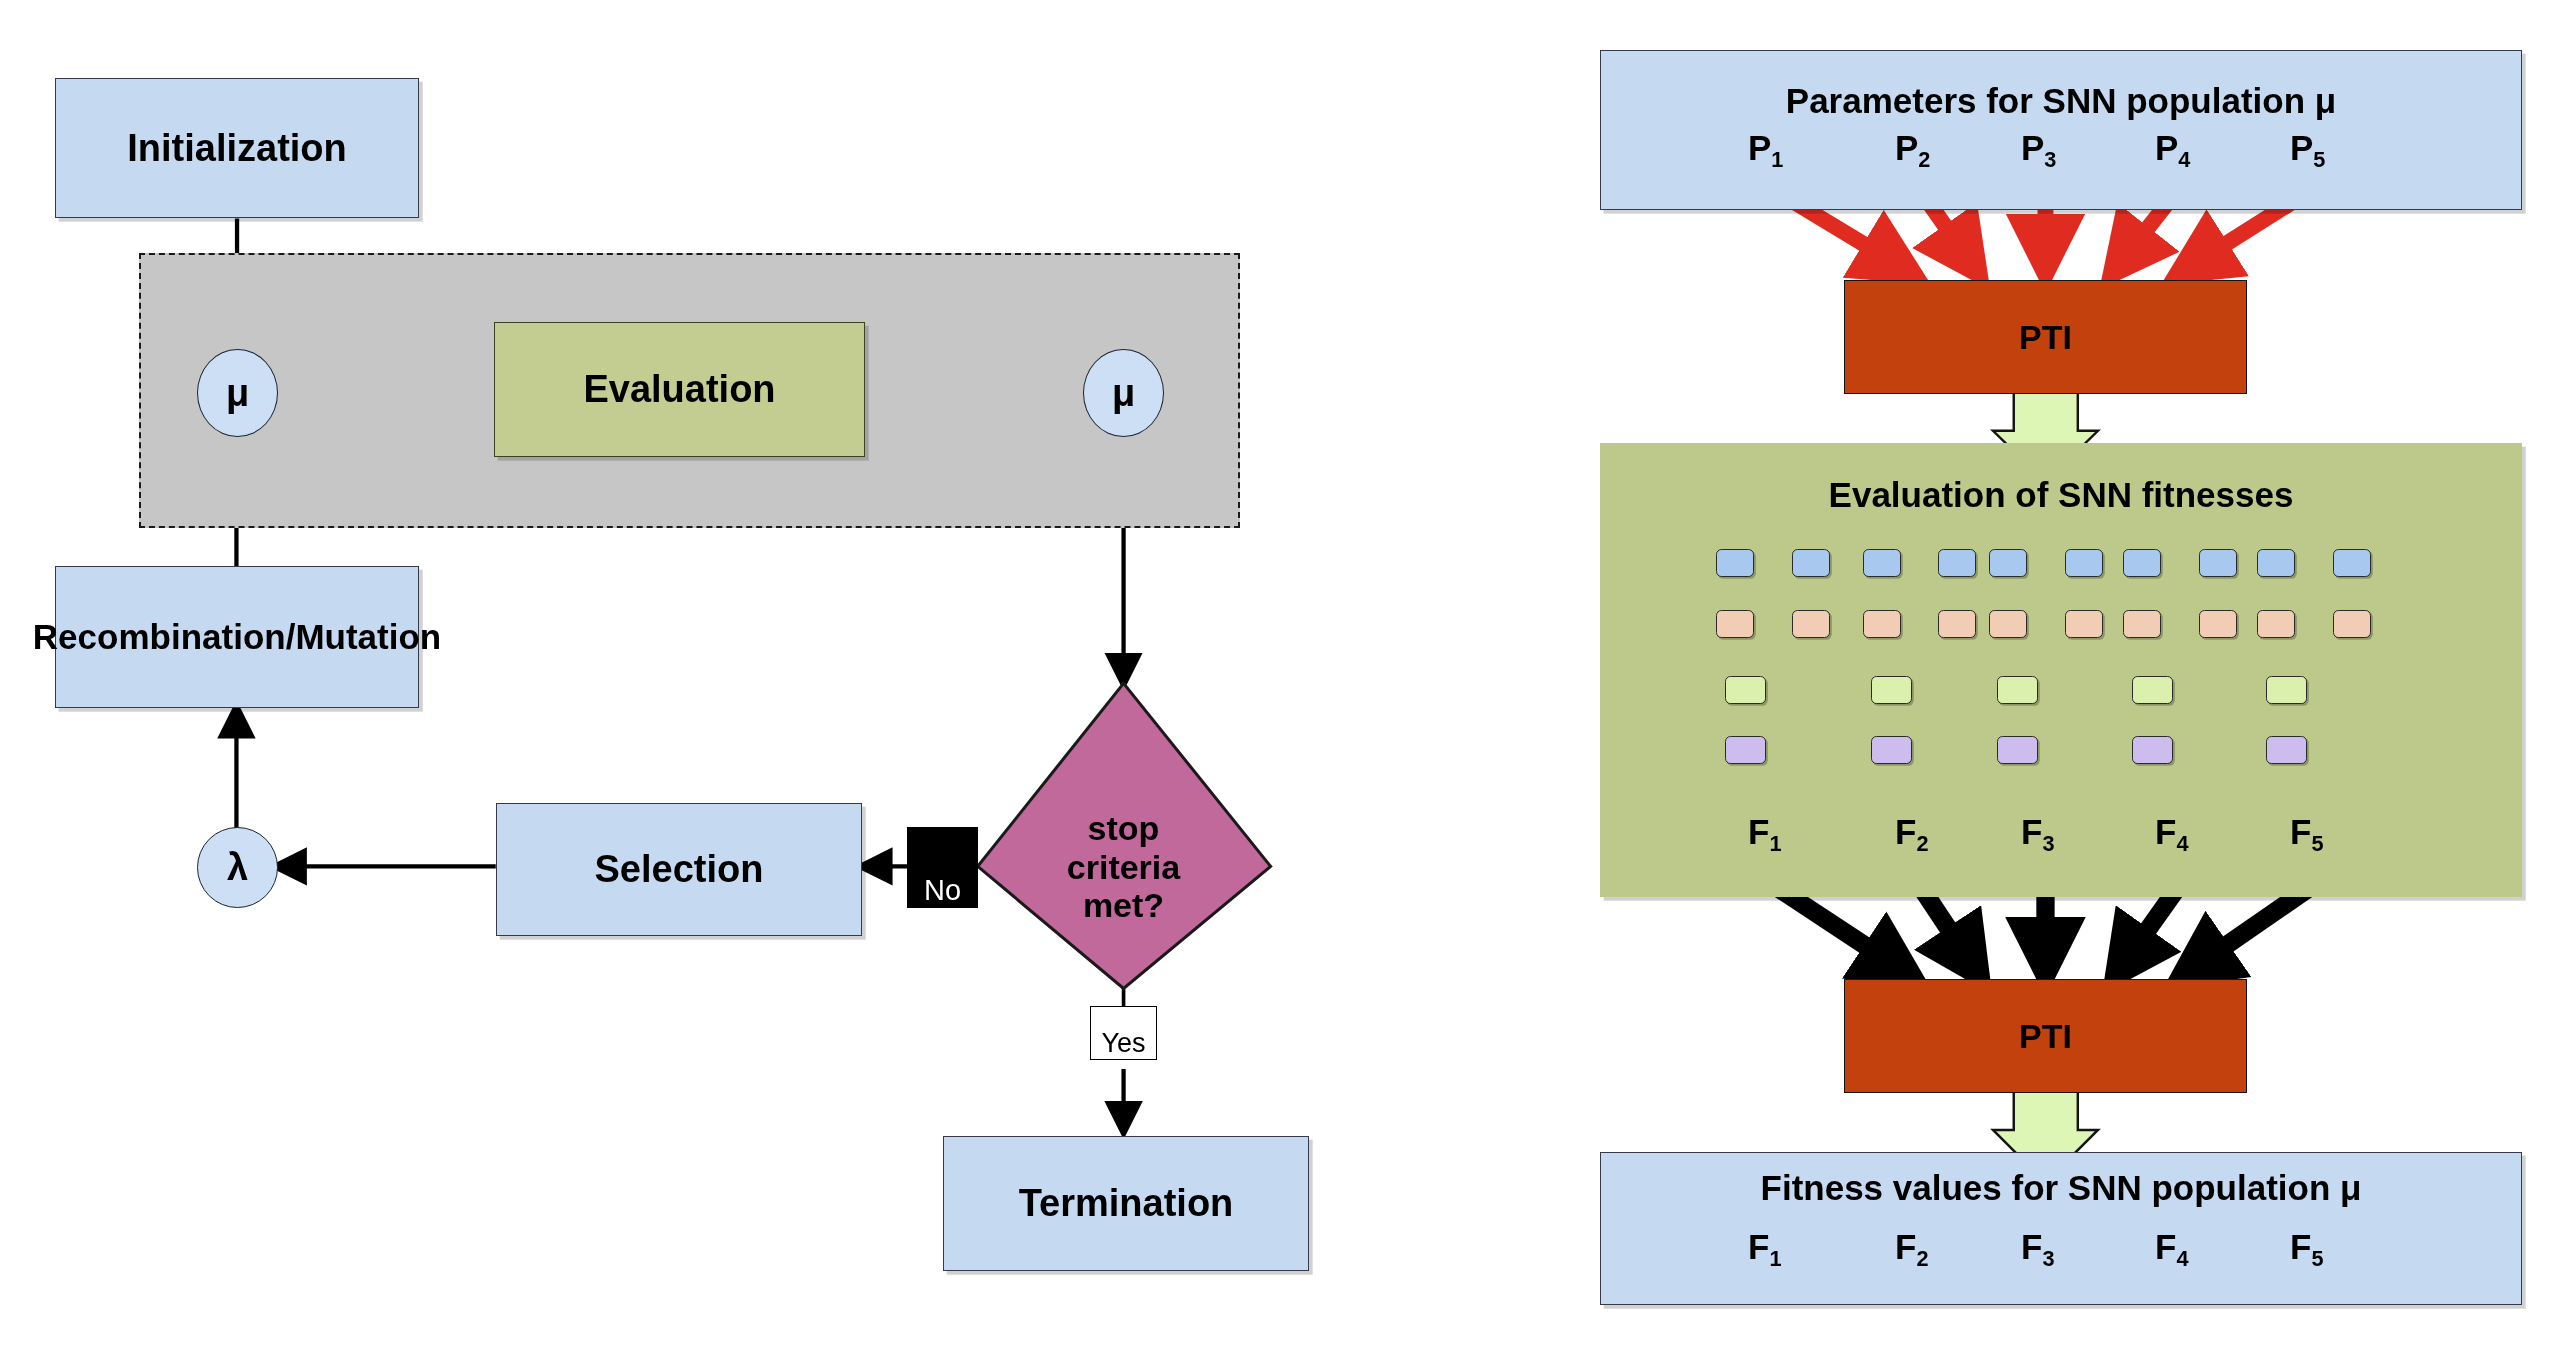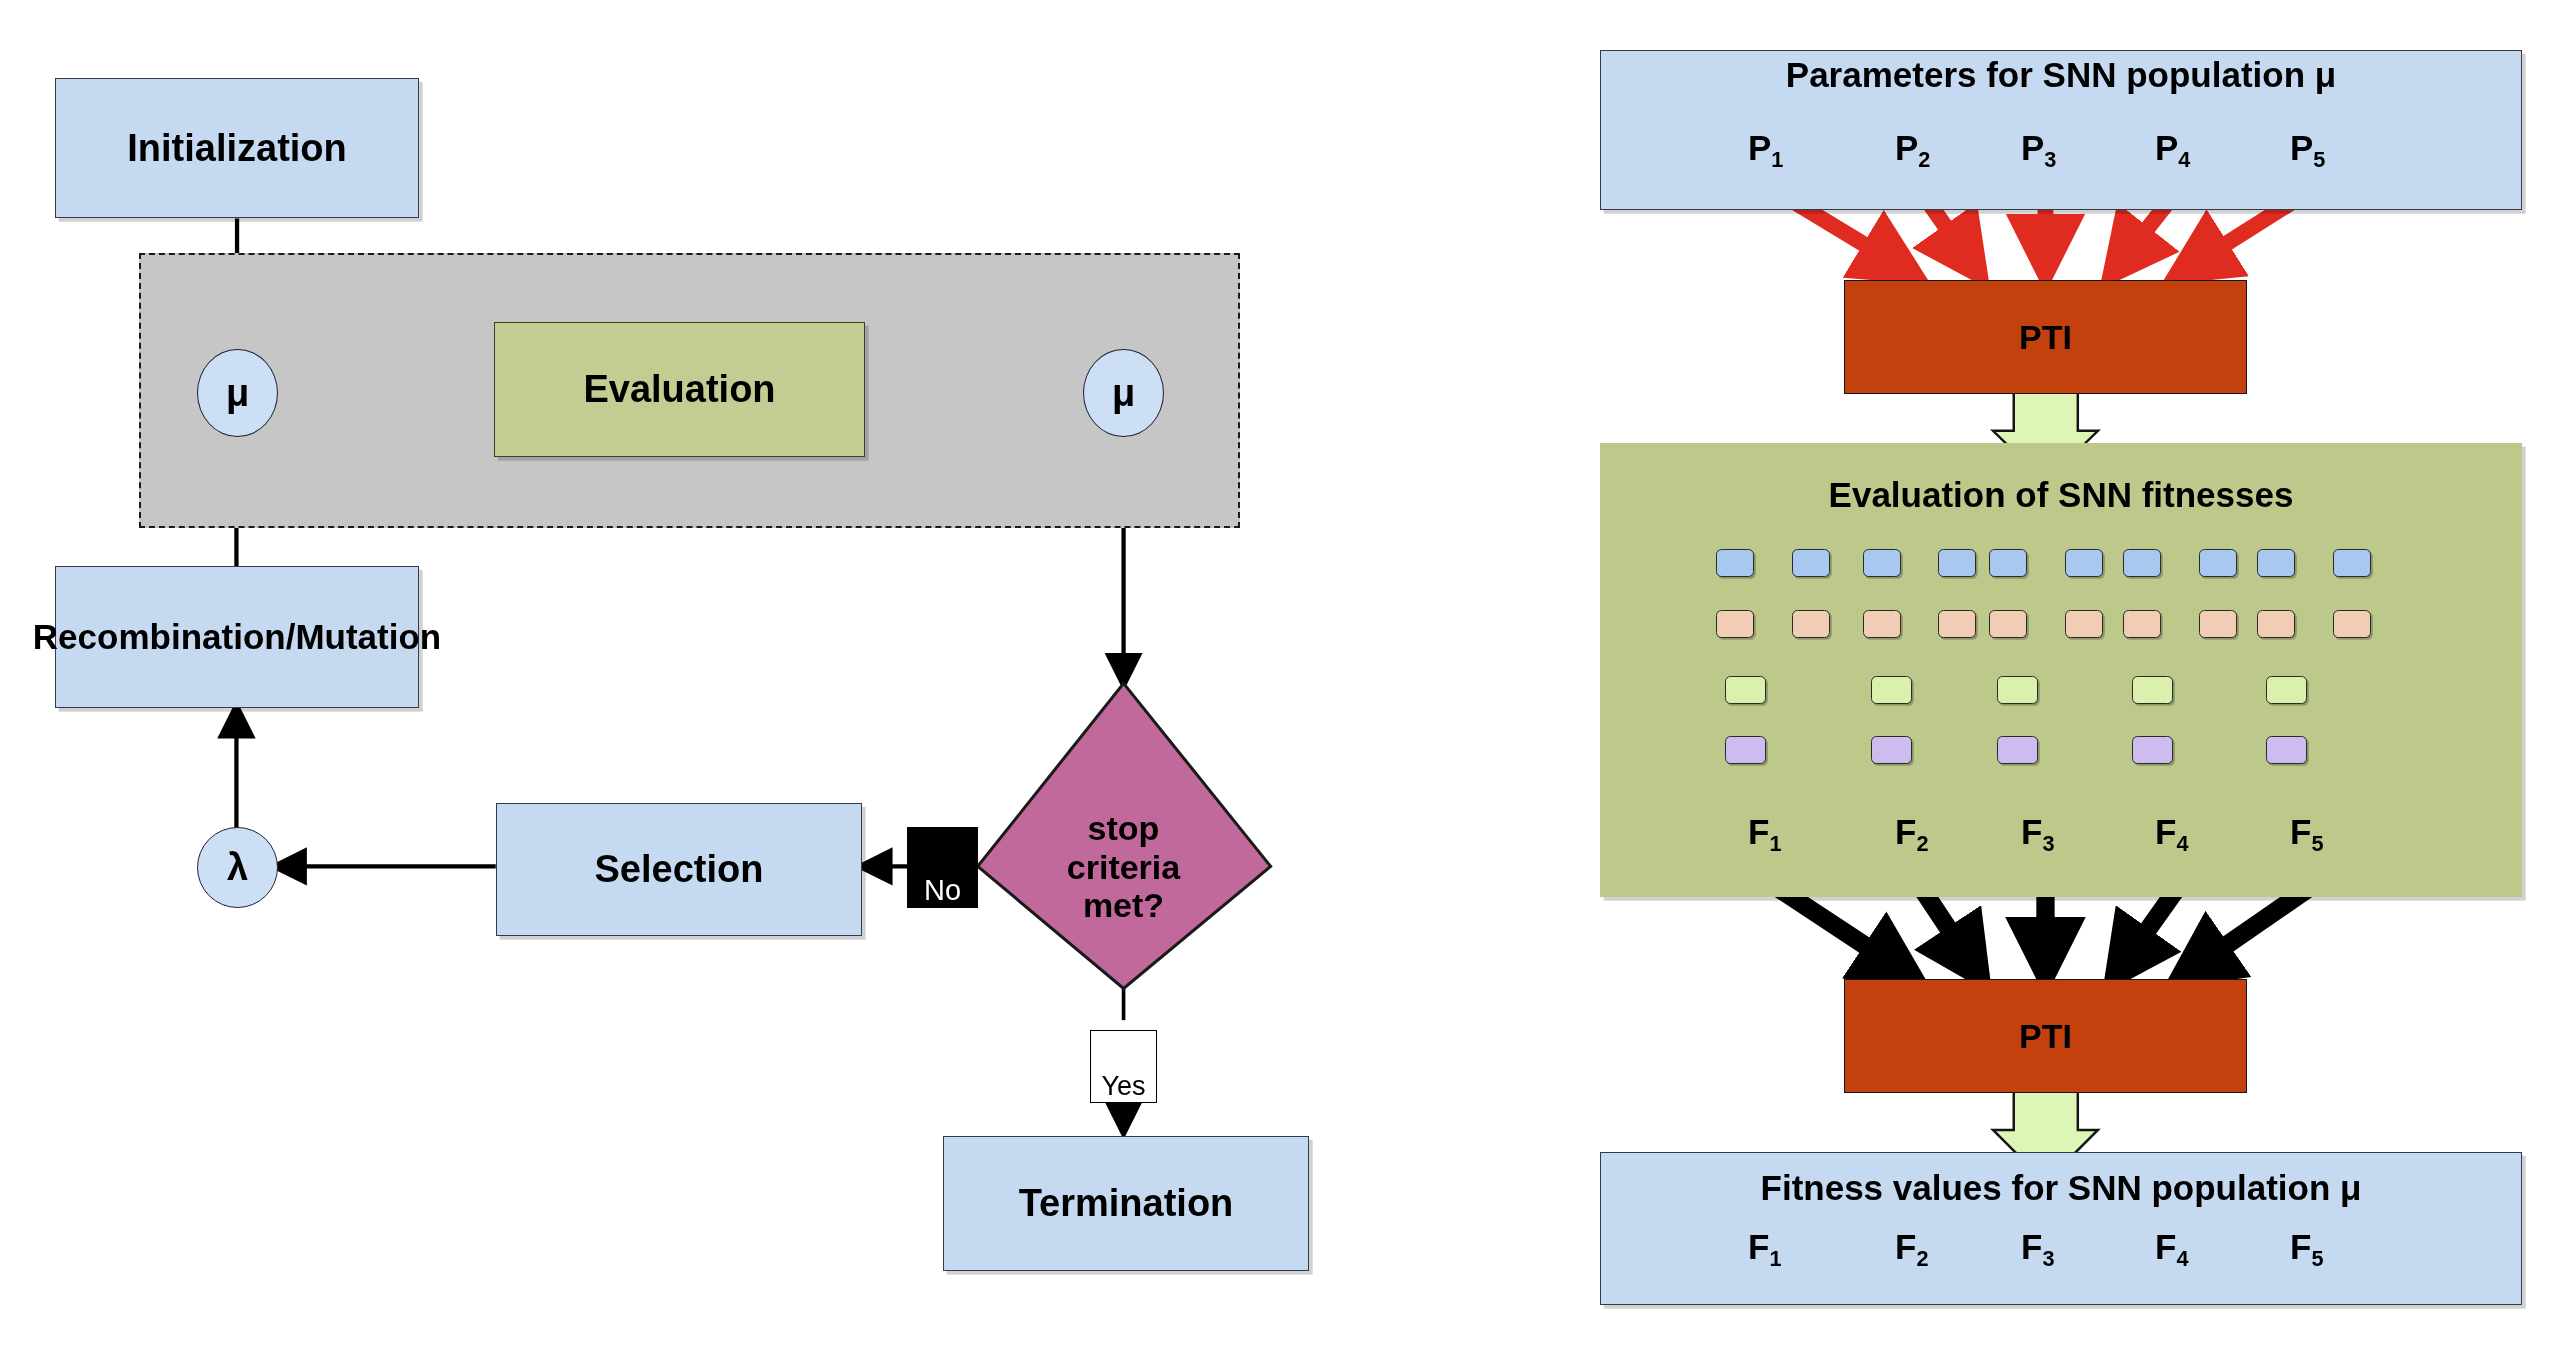--- a/index.html
+++ b/index.html
@@ -212,30 +212,30 @@
             align-items:center;justify-content:center;font-size:34px;font-weight:700;line-height:1.14;color:#000;">
     <span>stop</span>
     <span>criteria</span>
     <span>met?</span>
   </div>
 
   <div class="abs label-chip dark" style="left:907px;top:827px;width:71px;height:81px;font-size:29px;">
     <span>No</span>
   </div>
 
-  <div class="abs label-chip" style="left:1090px;top:1030px;width:67px;height:73px;font-size:27px;">
+  <div class="abs label-chip" style="left:1090px;top:1006px;width:67px;height:54px;font-size:27px;">
     <span>Yes</span>
   </div>
 
   <div class="abs box box-blue" style="left:943px;top:1136px;width:366px;height:135px;font-size:38px;">
     <span>Termination</span>
   </div>
 
   <div class="abs box box-blue" style="left:1600px;top:50px;width:922px;height:160px;
-            flex-direction:column;justify-content:flex-start;padding-top:4px;font-size:35px;">
+            flex-direction:column;justify-content:flex-start;padding-top:30px;font-size:35px;">
     <span style="font-size:35px;">Parameters for SNN population μ</span>
   </div>
 
   <div class="abs" id="p-labels" style="left: 1600px; top: 128px; width: 922px; height: 67px; display: flex; align-items: center; font-size: 35px; position: absolute;">
       <span class="ptxt abs" style="left: 148px; top: 0px;">P<sub>1</sub></span>
       <span class="ptxt abs" style="left: 295px; top: 0px;">P<sub>2</sub></span>
       <span class="ptxt abs" style="left: 421px; top: 0px;">P<sub>3</sub></span>
       <span class="ptxt abs" style="left: 555px; top: 0px;">P<sub>4</sub></span>
       <span class="ptxt abs" style="left: 690px; top: 0px;">P<sub>5</sub></span>
     </div>

